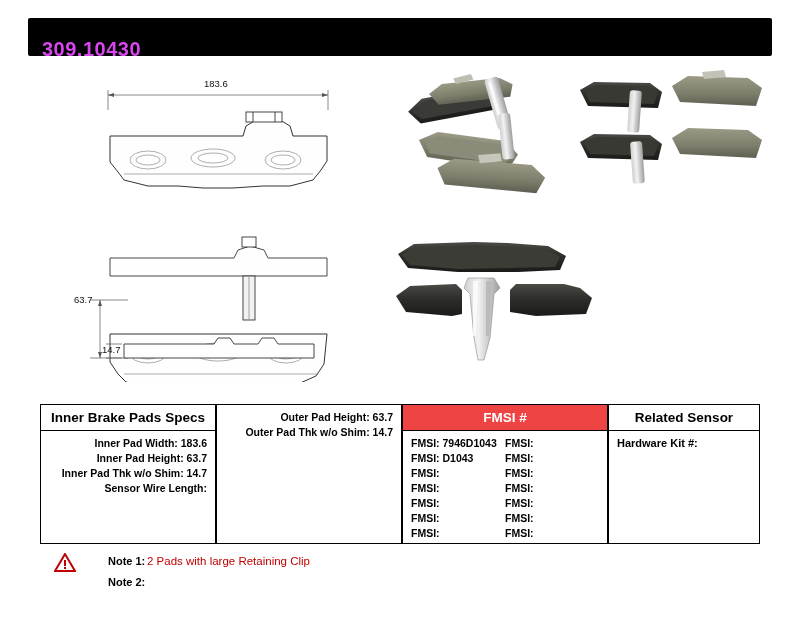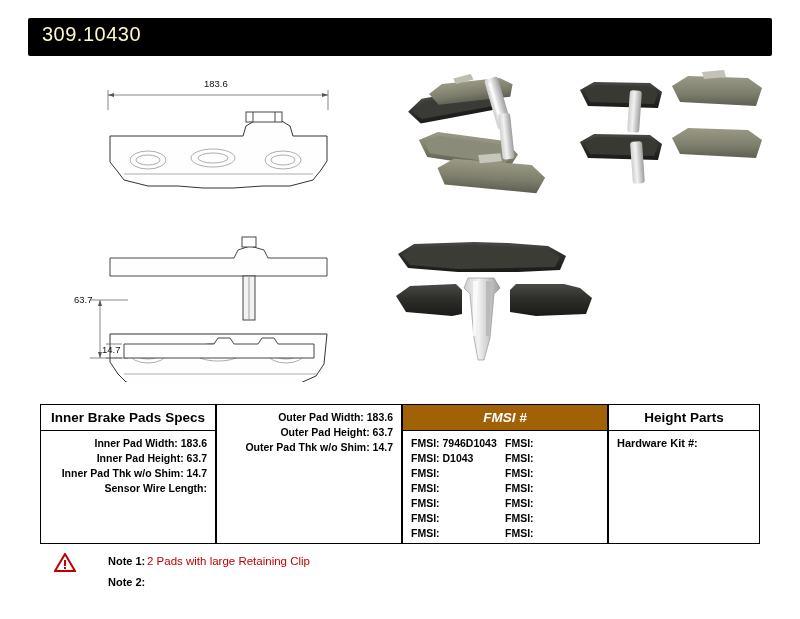--- a/index.html
+++ b/index.html
@@ -26,24 +26,24 @@
     left: 28px;
     top: 18px;
     width: 744px;
     height: 38px;
     background: #000;
     border-radius: 2px;
   }
   .header .part-no {
     position: absolute;
     left: 14px;
-    top: 5px;
-    color: #fef9c3;
+    top: 20px;
+    color: #d946ef;
     font-size: 20px;
-    font-weight: normal;
+    font-weight: bold;
     letter-spacing: 0.5px;
   }
   .header .title {
     position: absolute;
     right: 16px;
     top: 8px;
     color: #fff;
     font-size: 19px;
     font-weight: bold;
     letter-spacing: 0.5px;
@@ -115,21 +115,21 @@
     font-size: 11px;
     font-weight: bold;
     margin-bottom: 3px;
   }
 
   #tbl-inner { left: 0; width: 176px; height: 140px; }
   #tbl-outer { left: 176px; width: 186px; height: 140px; }
   #tbl-fmsi  { left: 362px; width: 206px; height: 140px; }
   #tbl-rel   { left: 568px; width: 152px; height: 140px; }
 
-  #tbl-fmsi .hd { background: #a16207; color: #fff; font-style: italic; }
+  #tbl-fmsi .hd { background: #ef4444; color: #fff; }
 
   
   .notes {
     position: absolute;
     left: 52px;
     top: 553px;
     width: 500px;
   }
   .note-row {
     position: relative;
@@ -360,24 +360,20 @@
         <div class="spec-line">
           <span>Sensor Wire Length:</span>
           <span class="val"></span>
         </div>
       </div>
     </div>
 
     <div class="tbl" id="tbl-outer">
       <div class="body">
         <div class="spec-line">
-          <span>Outer Pad Width:</span>
-          <span class="val">183.6</span>
-        </div>
-        <div class="spec-line">
           <span>Outer Pad Height:</span>
           <span class="val">63.7</span>
         </div>
         <div class="spec-line">
           <span>Outer Pad Thk w/o Shim:</span>
           <span class="val">14.7</span>
         </div>
       </div>
     </div>
 
@@ -451,21 +447,21 @@
           </div>
           <div class="fmsi-col">
             <span>FMSI:</span>
             <span></span>
           </div>
         </div>
       </div>
     </div>
 
     <div class="tbl" id="tbl-rel">
-      <div class="hd">Height Parts</div>
+      <div class="hd">Related Sensor</div>
       <div class="body">
         <div class="rel-line">
           <span>Hardware Kit #:</span>
           <span></span>
         </div>
       </div>
     </div>
   </div>
 
   <div class="notes">

